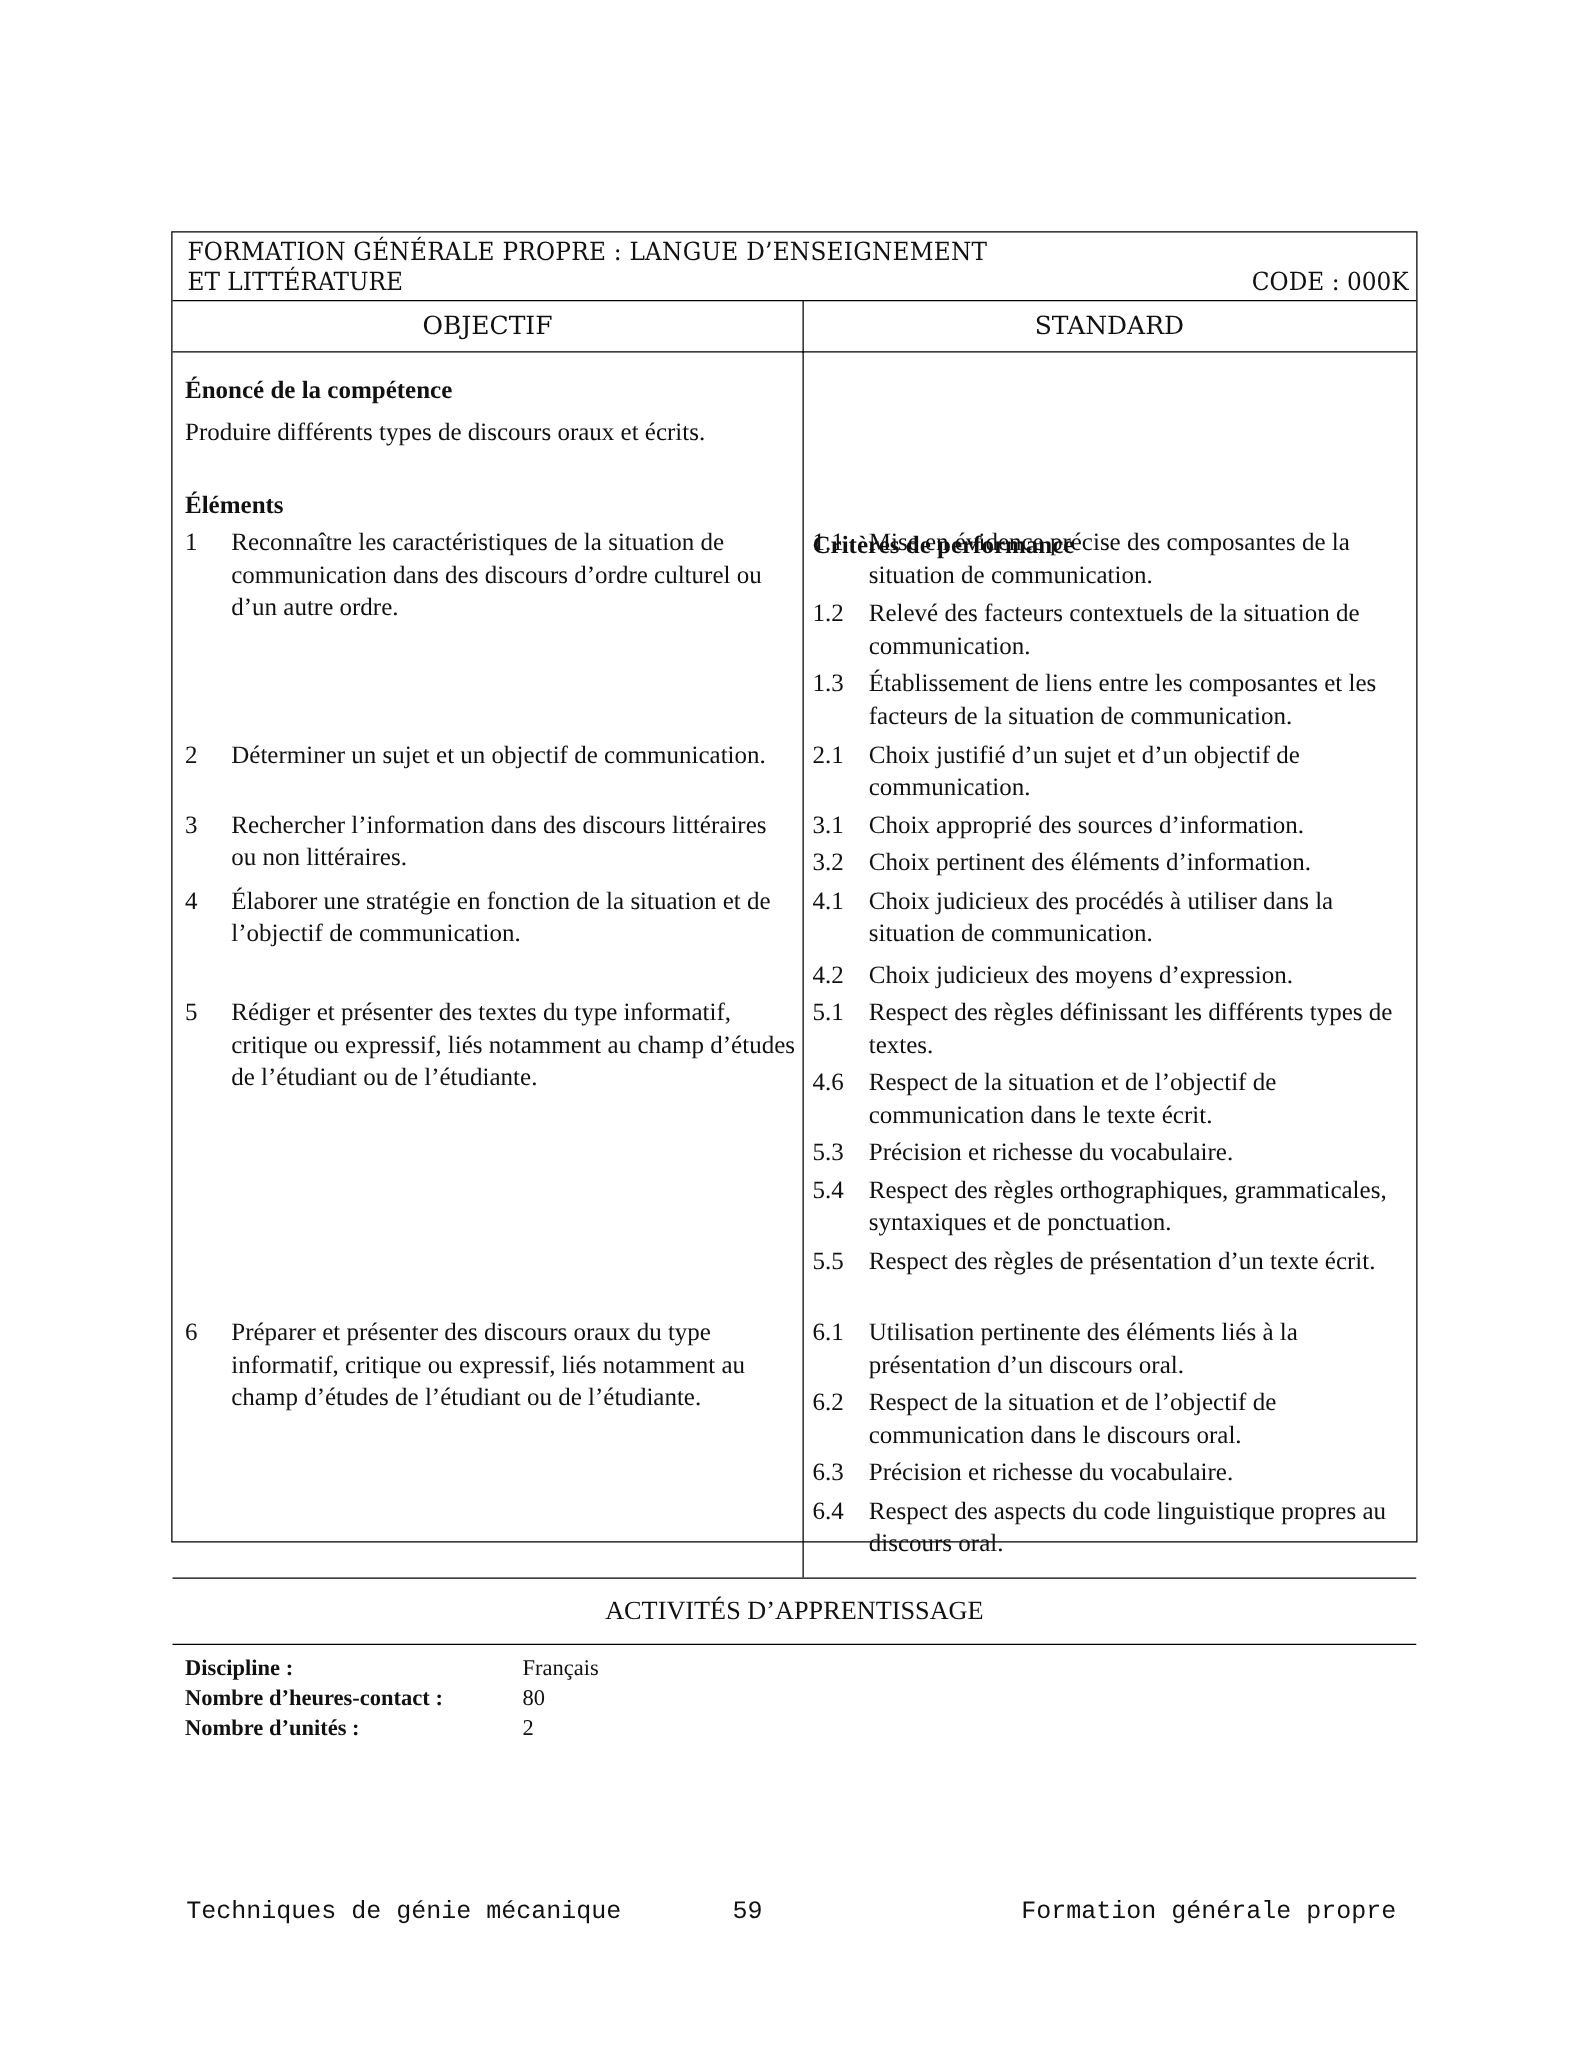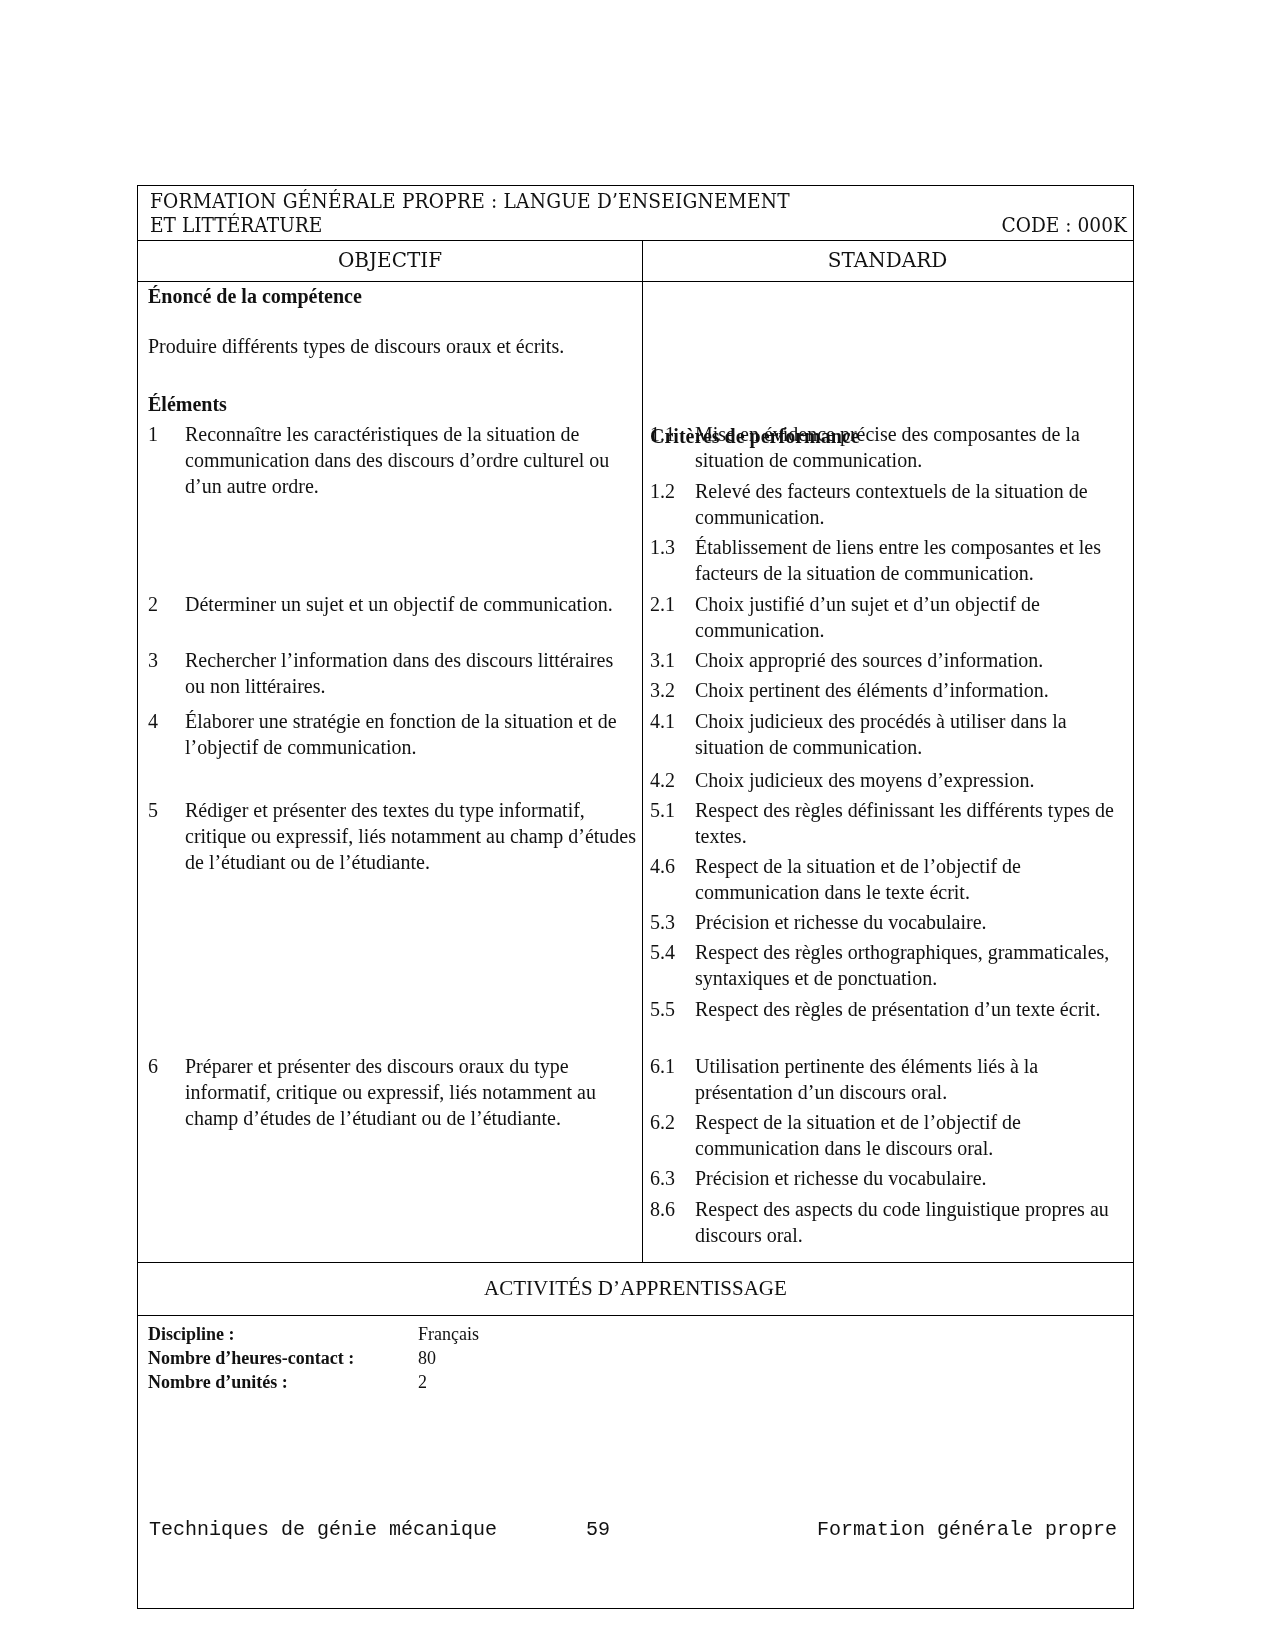--- a/index.html
+++ b/index.html
@@ -1,17 +1,17 @@
 <!DOCTYPE html>
 <html><head>
 <meta charset="utf-8">
 <style>
   html, body { margin: 0; padding: 0; background: #ffffff; }
   body { width: 1275px; height: 1650px; position: relative; color: #111; font-family: "DejaVu Serif", "Liberation Serif", serif; }
-  .sheet { position: absolute; left: 137px; top: 185px; width: 997px; height: 1424px; border: 1.5px solid #000; box-sizing: border-box; }
+  .sheet { position: absolute; left: 137px; top: 185px; width: 997px; height: 1049px; border: 1.5px solid #000; box-sizing: border-box; }
   .title-block { position: absolute; left: 0; top: 0; right: 0; height: 54px; border-bottom: 1px solid #000; }
   .title-line1 { position: absolute; left: 12px; top: 3px; font-size: 20px; letter-spacing: 0.2px; transform: scaleX(0.93); transform-origin: left; white-space: nowrap; }
   .title-line2 { position: absolute; left: 12px; top: 27px; font-size: 20px; transform: scaleX(0.93); transform-origin: left; white-space: nowrap; }
   .code { position: absolute; right: 6px; top: 27px; font-size: 20px; transform: scaleX(0.93); transform-origin: right; white-space: nowrap; }
   .colhead { position: absolute; top: 54px; height: 41px; border-bottom: 1px solid #000; text-align: center; line-height: 40px; font-size: 20px; }
   .colhead.left { left: 0; width: 504px; border-right: 1px solid #000; }
   .colhead.right { left: 504px; right: 0; }
   .divider-v { position: absolute; left: 504px; top: 95px; height: 981px; border-left: 1px solid #000; }
   .col { position: absolute; top: 95px; font-family: "Liberation Serif", serif; font-size: 20px; line-height: 26px; }
   .col.left { left: 10px; width: 490px; }
@@ -39,21 +39,21 @@
     <div class="title-line1">FORMATION GÉNÉRALE PROPRE : LANGUE D’ENSEIGNEMENT</div>
     <div class="title-line2">ET LITTÉRATURE</div>
     <div class="code">CODE : 000K</div>
   </div>
 
   <div class="colhead left">OBJECTIF</div>
   <div class="colhead right">STANDARD</div>
   <div class="divider-v"></div>
 
   <div class="col left">
-    <div class="heading bold" style="top:2px;">Énoncé de la compétence</div>
+    <div class="heading bold" style="top:18px;">Énoncé de la compétence</div>
     <div class="heading" style="top:52px;">Produire différents types de discours oraux et écrits.</div>
     <div class="heading bold" style="top:110px;">Éléments</div>
 
     <div class="item" style="top:140px;">
       <span class="num">1</span>
       <span class="txt">Reconnaître les caractéristiques de la situation de communication dans des discours d’ordre culturel ou d’un autre ordre.</span>
     </div>
     <div class="item" style="top:310px;">
       <span class="num">2</span>
       <span class="txt">Déterminer un sujet et un objectif de communication.</span>
@@ -137,21 +137,21 @@
     </div>
     <div class="item" style="top:828px;">
       <span class="num">6.2</span>
       <span class="txt">Respect de la situation et de l’objectif de communication dans le discours oral.</span>
     </div>
     <div class="item" style="top:884px;">
       <span class="num">6.3</span>
       <span class="txt">Précision et richesse du vocabulaire.</span>
     </div>
     <div class="item" style="top:915px;">
-      <span class="num">8.6</span>
+      <span class="num">6.4</span>
       <span class="txt">Respect des aspects du code linguistique propres au discours oral.</span>
     </div>
   </div>
 
   <div class="act-top"></div>
   <div class="act-title">ACTIVITÉS D’APPRENTISSAGE</div>
 
   <div class="info">
     <div class="row">
       <span class="lbl">Discipline :</span>

